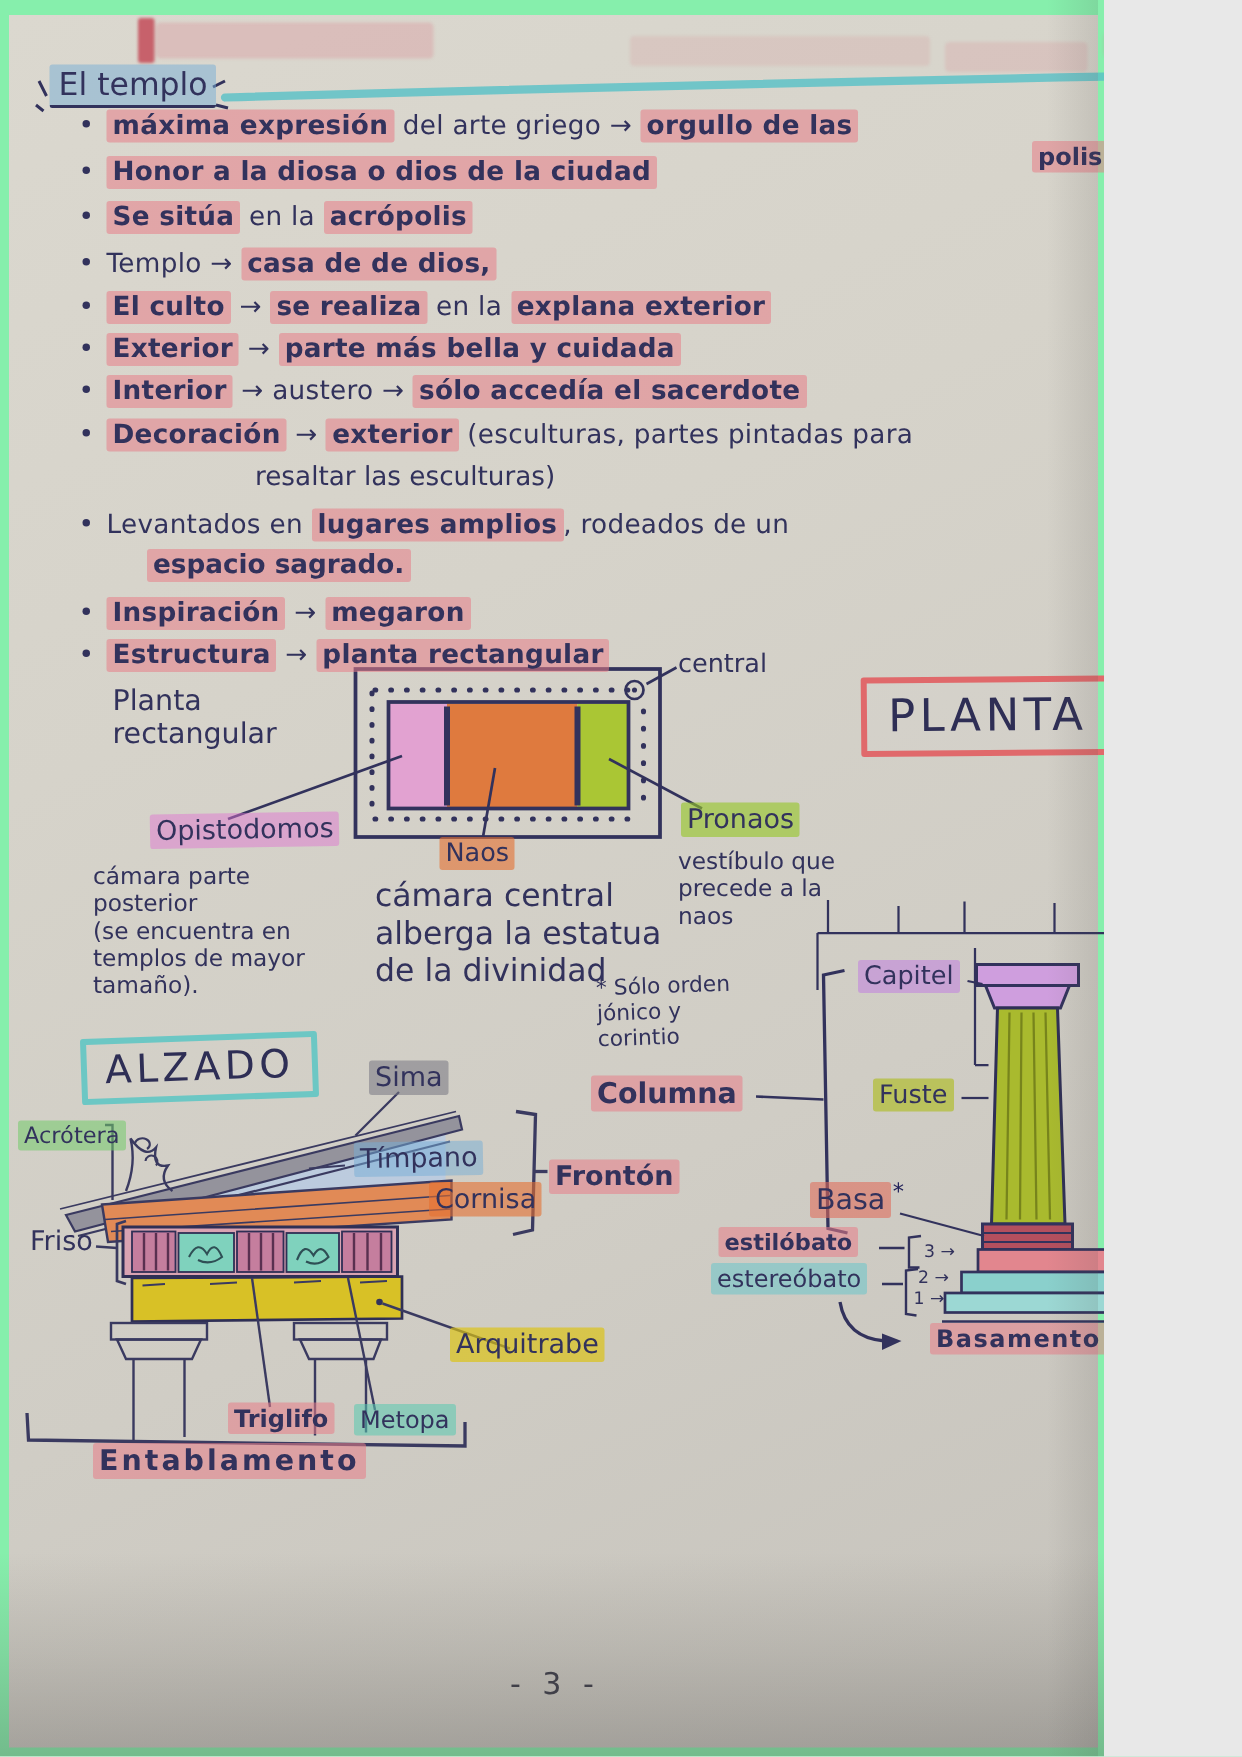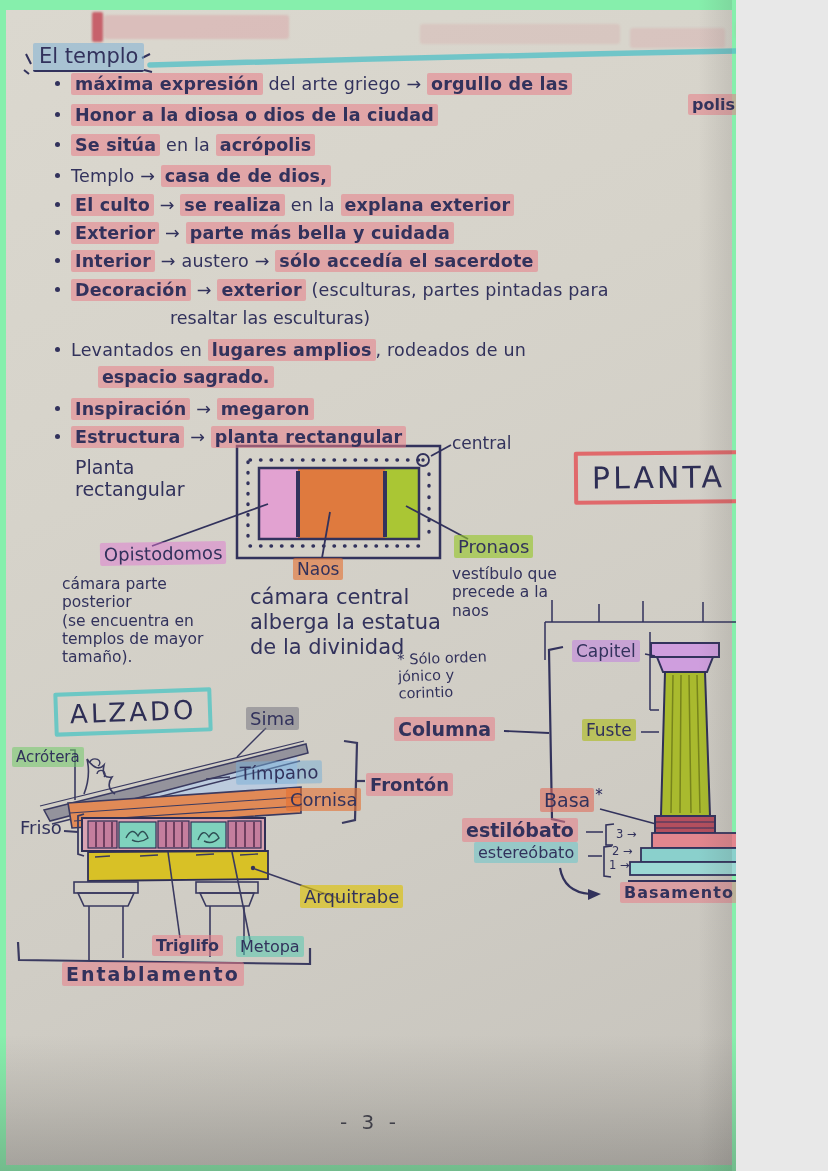--- a/index.html
+++ b/index.html
@@ -203,21 +203,21 @@
 precede a la
 naos</div>
 
   <div class="lbl pre" style="left:398px;top:650px;font-size:14.5px;transform:rotate(-2deg)">* Sólo orden
 jónico y
 corintio</div>
   <div class="lbl" style="left:394px;top:718px;font-size:19px"><span class="hl hl-pink">Columna</span></div>
   <div class="lbl" style="left:572px;top:641px;font-size:17px"><span class="hl hl-purple">Capitel</span></div>
   <div class="lbl" style="left:582px;top:720px;font-size:17px"><span class="hl hl-olive">Fuste</span></div>
   <div class="lbl" style="left:540px;top:789px;font-size:19px"><span class="hl hl-salmon">Basa</span><span class="ast">*</span></div>
-  <div class="lbl" style="left:462px;top:819px;font-size:19px"><span class="hl hl-pink">estilóbato</span></div>
+  <div class="lbl" style="left:479px;top:819px;font-size:15px"><span class="hl hl-pink">estilóbato</span></div>
   <div class="lbl" style="left:474px;top:843px;font-size:16px"><span class="hl hl-cyan">estereóbato</span></div>
   <div class="stepnum" style="left:616px;top:827px">3 →</div>
   <div class="stepnum" style="left:612px;top:844px">2 →</div>
   <div class="stepnum" style="left:609px;top:858px">1 →</div>
   <div class="lbl" style="left:620px;top:883px;font-size:16px;letter-spacing:1px"><span class="hl hl-pink">Basamento</span></div>
 
   <div class="alzado-box" style="left:54px;top:690px"><span>ALZADO</span></div>
   <div class="lbl" style="left:246px;top:708px;font-size:18px"><span class="hl hl-gray">Sima</span></div>
   <div class="lbl" style="left:12px;top:748px;font-size:15px"><span class="hl hl-ltgreen">Acrótera</span></div>
   <div class="lbl" style="left:236px;top:762px;font-size:18px;transform:rotate(-1deg)"><span class="hl hl-blue">Tímpano</span></div>

